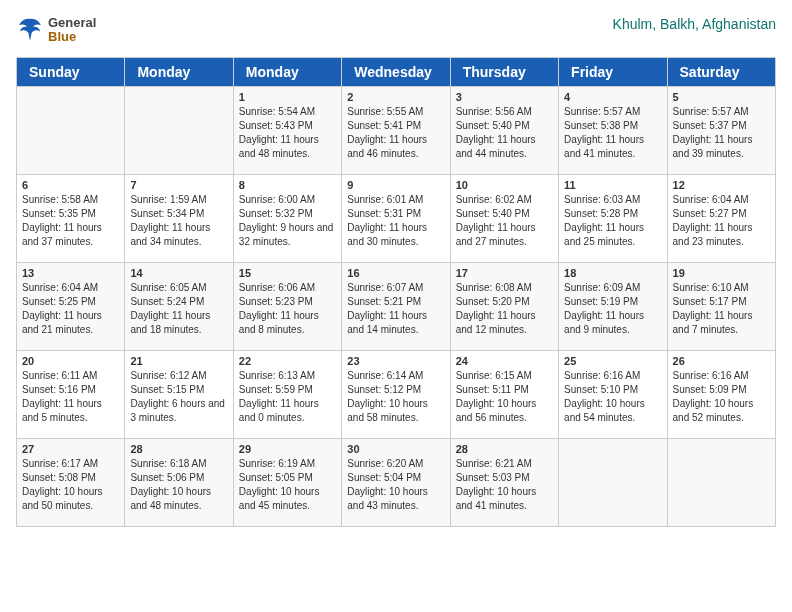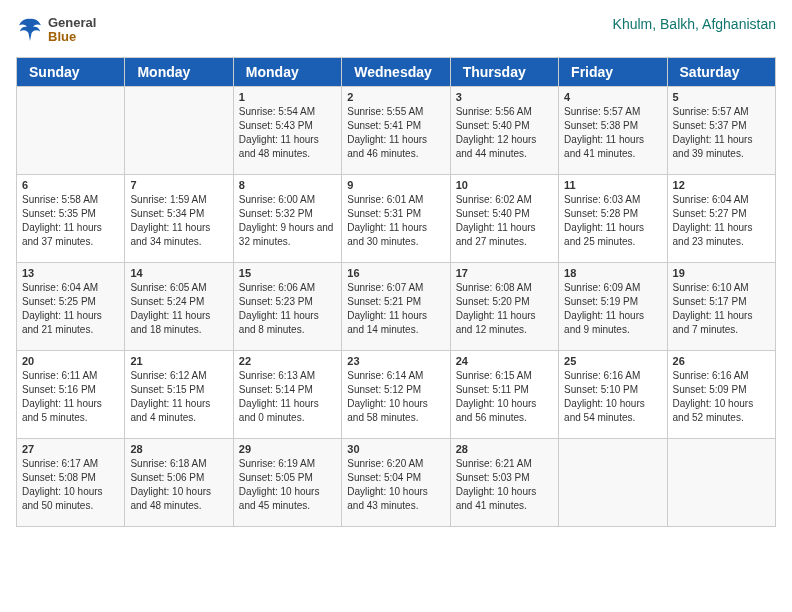--- a/index.html
+++ b/index.html
@@ -122,21 +122,21 @@
         <td>
           <span class="day-num">1</span>
           <div class="cell-content"><span>Sunrise: 5:54 AM</span><br><span>Sunset: 5:43 PM</span><br><span>Daylight: 11 hours and 48 minutes.</span><br></div>
         </td>
         <td>
           <span class="day-num">2</span>
           <div class="cell-content"><span>Sunrise: 5:55 AM</span><br><span>Sunset: 5:41 PM</span><br><span>Daylight: 11 hours and 46 minutes.</span><br></div>
         </td>
         <td>
           <span class="day-num">3</span>
-          <div class="cell-content"><span>Sunrise: 5:56 AM</span><br><span>Sunset: 5:40 PM</span><br><span>Daylight: 12 hours and 44 minutes.</span><br></div>
+          <div class="cell-content"><span>Sunrise: 5:56 AM</span><br><span>Sunset: 5:40 PM</span><br><span>Daylight: 11 hours and 44 minutes.</span><br></div>
         </td>
         <td>
           <span class="day-num">4</span>
           <div class="cell-content"><span>Sunrise: 5:57 AM</span><br><span>Sunset: 5:38 PM</span><br><span>Daylight: 11 hours and 41 minutes.</span><br></div>
         </td>
         <td>
           <span class="day-num">5</span>
           <div class="cell-content"><span>Sunrise: 5:57 AM</span><br><span>Sunset: 5:37 PM</span><br><span>Daylight: 11 hours and 39 minutes.</span><br></div>
         </td>
       </tr>
@@ -200,25 +200,25 @@
           <div class="cell-content"><span>Sunrise: 6:10 AM</span><br><span>Sunset: 5:17 PM</span><br><span>Daylight: 11 hours and 7 minutes.</span><br></div>
         </td>
       </tr>
       <tr>
         <td>
           <span class="day-num">20</span>
           <div class="cell-content"><span>Sunrise: 6:11 AM</span><br><span>Sunset: 5:16 PM</span><br><span>Daylight: 11 hours and 5 minutes.</span><br></div>
         </td>
         <td>
           <span class="day-num">21</span>
-          <div class="cell-content"><span>Sunrise: 6:12 AM</span><br><span>Sunset: 5:15 PM</span><br><span>Daylight: 11 hours and 4 minutes.</span><br></div>
+          <div class="cell-content"><span>Sunrise: 6:12 AM</span><br><span>Sunset: 5:15 PM</span><br><span>Daylight: 6 hours and 3 minutes.</span><br></div>
         </td>
         <td>
           <span class="day-num">22</span>
-          <div class="cell-content"><span>Sunrise: 6:13 AM</span><br><span>Sunset: 5:14 PM</span><br><span>Daylight: 11 hours and 0 minutes.</span><br></div>
+          <div class="cell-content"><span>Sunrise: 6:13 AM</span><br><span>Sunset: 5:59 PM</span><br><span>Daylight: 11 hours and 0 minutes.</span><br></div>
         </td>
         <td>
           <span class="day-num">23</span>
           <div class="cell-content"><span>Sunrise: 6:14 AM</span><br><span>Sunset: 5:12 PM</span><br><span>Daylight: 10 hours and 58 minutes.</span><br></div>
         </td>
         <td>
           <span class="day-num">24</span>
           <div class="cell-content"><span>Sunrise: 6:15 AM</span><br><span>Sunset: 5:11 PM</span><br><span>Daylight: 10 hours and 56 minutes.</span><br></div>
         </td>
         <td>

